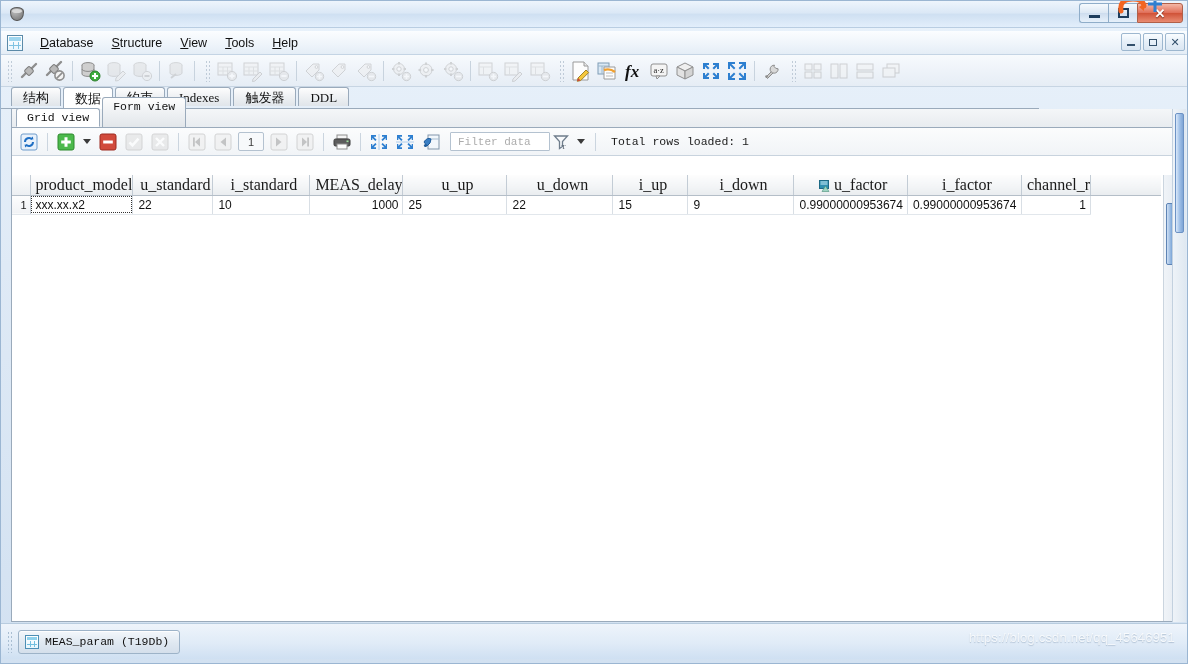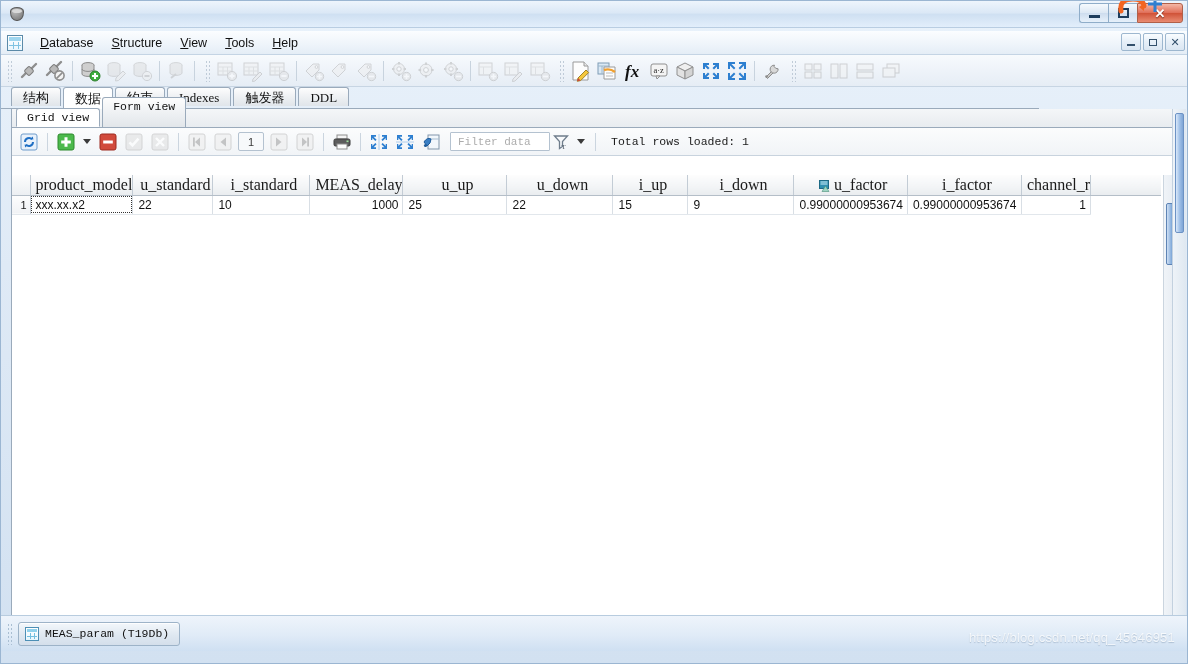--- a/index.html
+++ b/index.html
@@ -286,21 +286,21 @@
     border-left:1px solid #c3d1df;box-sizing:border-box;
   }
   .outer-vthumb{
     position:absolute;left:2px;right:2px;top:4px;height:120px;
     background:linear-gradient(to right,#d9e8fa,#9dbee6 55%,#7ea5d6);
     border:1px solid #6c92c4;border-radius:2px;box-sizing:border-box;
   }
 
   
   .bottombar{
-    position:absolute;left:0;bottom:12px;width:1188px;height:36px;
+    position:absolute;left:0;bottom:4px;width:1188px;height:36px;
     background:linear-gradient(to bottom,#eef4fb,#e0ebf7 55%,#cfe0f2);
     border-top:1px solid #b8ccdf;
     display:flex;align-items:center;
     box-sizing:border-box;
   }
   .bb-grip{
     width:5px;height:22px;margin-left:6px;margin-right:6px;flex:0 0 auto;
     background-image:radial-gradient(circle,#a9bed2 0.8px,transparent 1px);
     background-size:3px 4px;
   }

